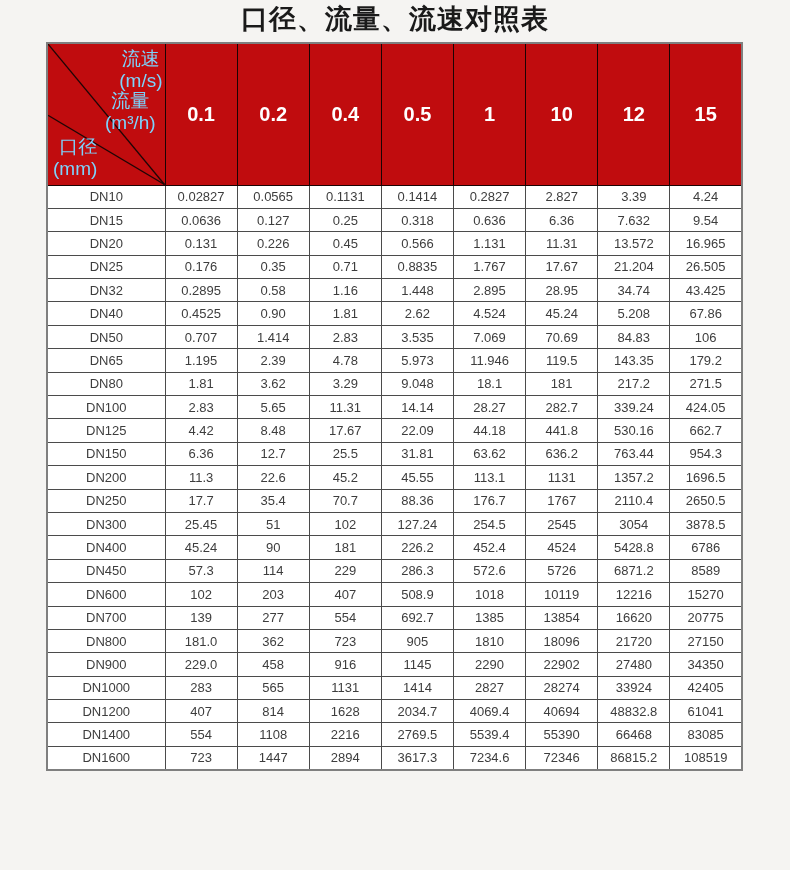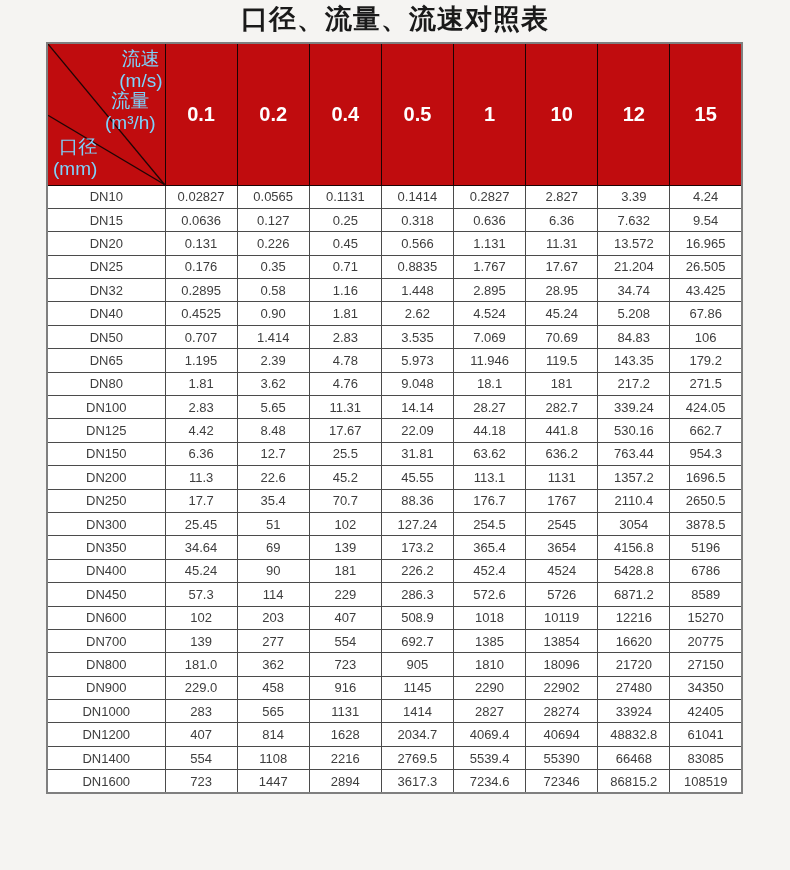--- a/index.html
+++ b/index.html
@@ -219,21 +219,21 @@
           <td>5.973</td>
           <td>11.946</td>
           <td>119.5</td>
           <td>143.35</td>
           <td>179.2</td>
         </tr>
         <tr>
           <td>DN80</td>
           <td>1.81</td>
           <td>3.62</td>
-          <td>4.76</td>
+          <td>3.29</td>
           <td>9.048</td>
           <td>18.1</td>
           <td>181</td>
           <td>217.2</td>
           <td>271.5</td>
         </tr>
         <tr>
           <td>DN100</td>
           <td>2.83</td>
           <td>5.65</td>
@@ -293,31 +293,20 @@
           <td>25.45</td>
           <td>51</td>
           <td>102</td>
           <td>127.24</td>
           <td>254.5</td>
           <td>2545</td>
           <td>3054</td>
           <td>3878.5</td>
         </tr>
         <tr>
-          <td>DN350</td>
-          <td>34.64</td>
-          <td>69</td>
-          <td>139</td>
-          <td>173.2</td>
-          <td>365.4</td>
-          <td>3654</td>
-          <td>4156.8</td>
-          <td>5196</td>
-        </tr>
-        <tr>
           <td>DN400</td>
           <td>45.24</td>
           <td>90</td>
           <td>181</td>
           <td>226.2</td>
           <td>452.4</td>
           <td>4524</td>
           <td>5428.8</td>
           <td>6786</td>
         </tr>

